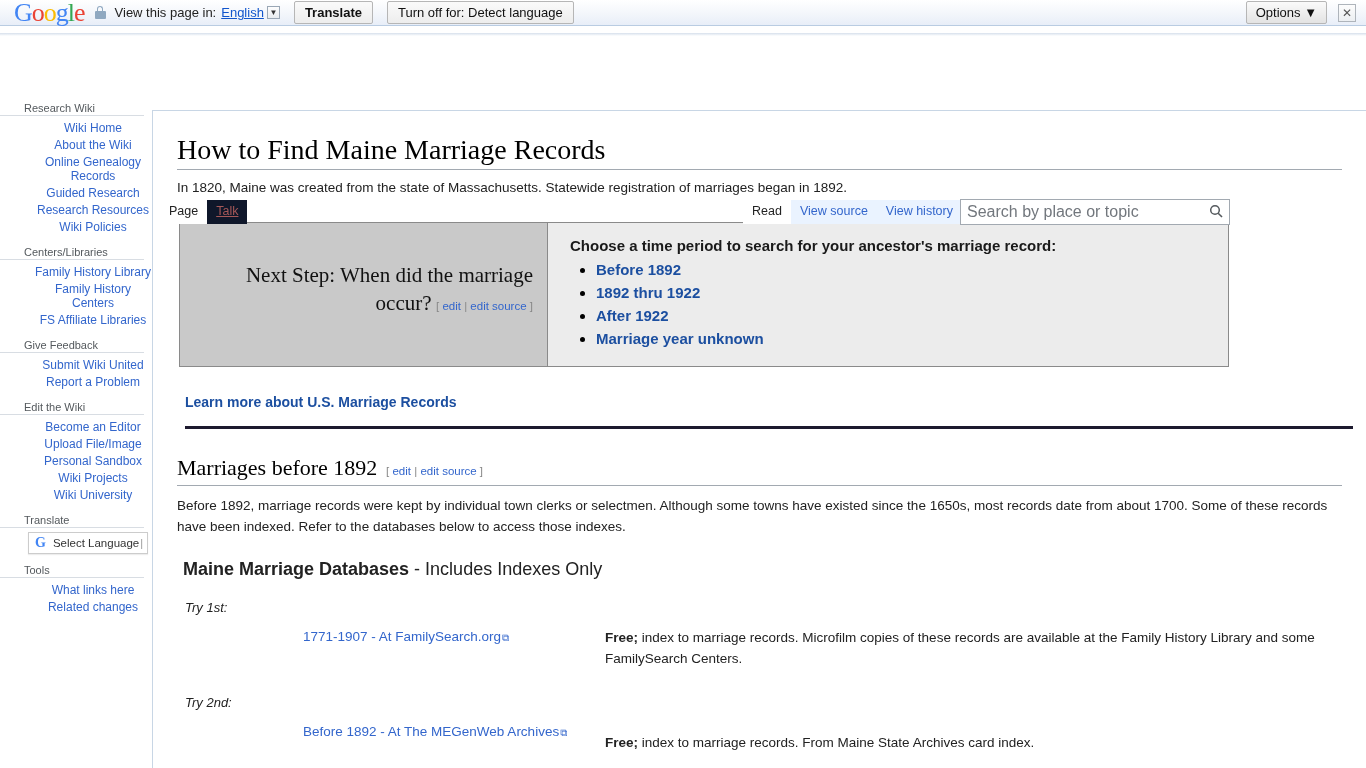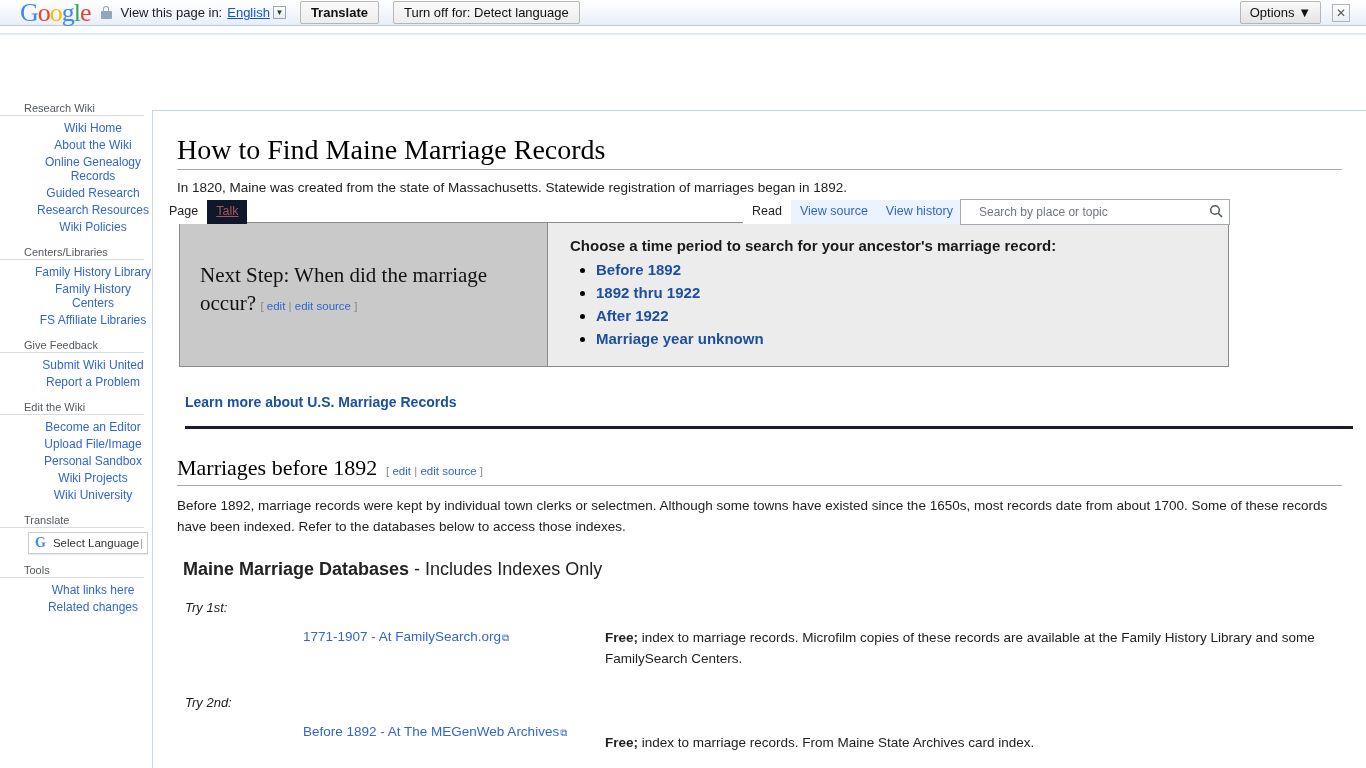--- a/index.html
+++ b/index.html
@@ -11,21 +11,21 @@
     font-family: "Liberation Sans", sans-serif;
   }
 
   
   #translate-bar {
     position: absolute; left: 0; top: 0;
     width: 1366px; height: 26px;
     background: linear-gradient(to bottom, #ffffff 0%, #f3f6fb 55%, #e8eef8 100%);
     border-bottom: 1px solid #b9cce2;
     display: flex; align-items: center;
-    padding: 0 12px;
+    padding: 0 6px;
   }
   #translate-bar-shadow {
     position: absolute; left: 0; top: 33px; width: 1366px; height: 3px;
     background: linear-gradient(to bottom, rgba(120,150,190,.30), rgba(120,150,190,0));
   }
   .g-logo { font-family: "Liberation Serif", serif; font-size: 26px; letter-spacing: -1px;
             margin: 0 10px 0 8px; line-height: 1; user-select: none; }
   .g-b { color: #4285f4; } .g-r { color: #ea4335; } .g-y { color: #fbbc05; } .g-g { color: #34a853; }
   .lock-icon { width: 11px; height: 13px; position: relative; margin-right: 9px; }
   .lock-icon .body { position: absolute; bottom: 0; left: 0; width: 11px; height: 8px;
@@ -112,22 +112,22 @@
   #tabs-right { position: absolute; right: 296px; top: 164px; display: flex; align-items: flex-end; z-index: 5; }
   .tab-r { font-size: 12.5px; padding: 4px 9px 5px 9px; line-height: 15px; cursor: pointer; }
   .tab-r.active { background: #fff; color: #222; }
   .tab-r.inact { background: #eaf3ff; color: #36c; }
 
   #search-wrap {
     position: absolute; right: 28px; top: 163px; width: 270px; height: 26px;
     border: 1px solid #a2a9b1; background: #fff; display: flex; align-items: center; z-index: 6;
   }
   #search-input {
-    flex: 1; border: none; outline: none; font-size: 12px; color: #222;
-    padding: 0 18px; background: transparent; font-family: "Liberation Sans", sans-serif;
+    flex: 1; border: none; outline: none; font-size: 16px; color: #222;
+    padding: 0 6px; background: transparent; font-family: "Liberation Sans", sans-serif;
   }
   #search-input::placeholder { color: #72777d; }
   #search-btn { width: 26px; text-align: center; color: #54595d; font-size: 14px; cursor: pointer; }
 
   
   #breadcrumb {
     font-family: "Liberation Serif", serif;
     font-style: italic; font-size: 14.5px; color: #36c;
     line-height: 20px; margin: 12px 0 0 0; white-space: nowrap;
   }
@@ -137,21 +137,21 @@
                      font-family: "Liberation Sans", sans-serif; font-size: 13.5px; }
 
   #intro-para { font-size: 13.5px; color: #222; line-height: 20px; margin: 8px 0 0 0; }
 
   
   #nextstep-table {
     margin: 24px 0 0 2px; width: 1050px;
     border: 1px solid #2b2b2b; border-collapse: collapse; background: #f3f3f3;
   }
   #nextstep-table td { border: 1px solid #8a8a8a; vertical-align: middle; }
-  #ns-left { width: 368px; background: #c9c9c9; text-align: left; padding: 16px 14px 28px 20px; }
+  #ns-left { width: 368px; background: #c9c9c9; text-align: right; padding: 16px 14px 28px 20px; }
   #ns-left .hd {
     font-family: "Liberation Serif", serif; font-size: 21px; color: #111; line-height: 28px;
   }
   .editlinks { font-size: 11.5px; color: #888; font-family: "Liberation Sans", sans-serif;
                white-space: nowrap; font-weight: normal; }
   .editlinks a { color: #36c; text-decoration: none; cursor: pointer; }
   #ns-right { background: #ececec; padding: 14px 16px 13px 22px; }
   #ns-right .q { font-size: 15px; font-weight: bold; color: #1a1a1a; margin-bottom: 7px; }
   #ns-right ul { margin: 0; padding: 0 0 0 26px; }
   #ns-right li { margin: 0 0 5px 0; }

